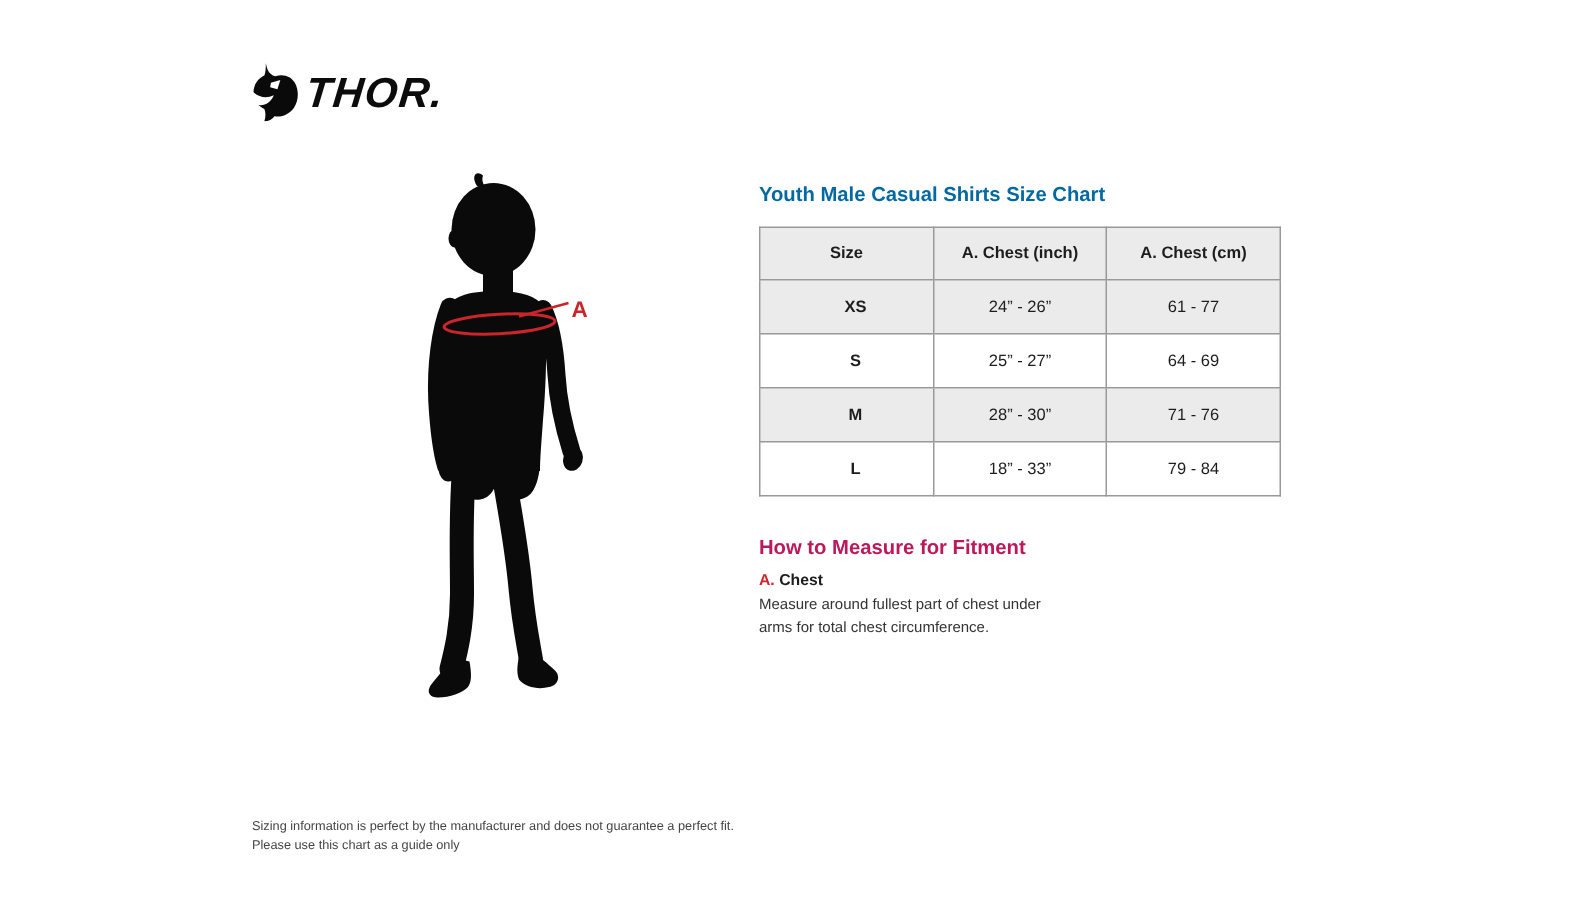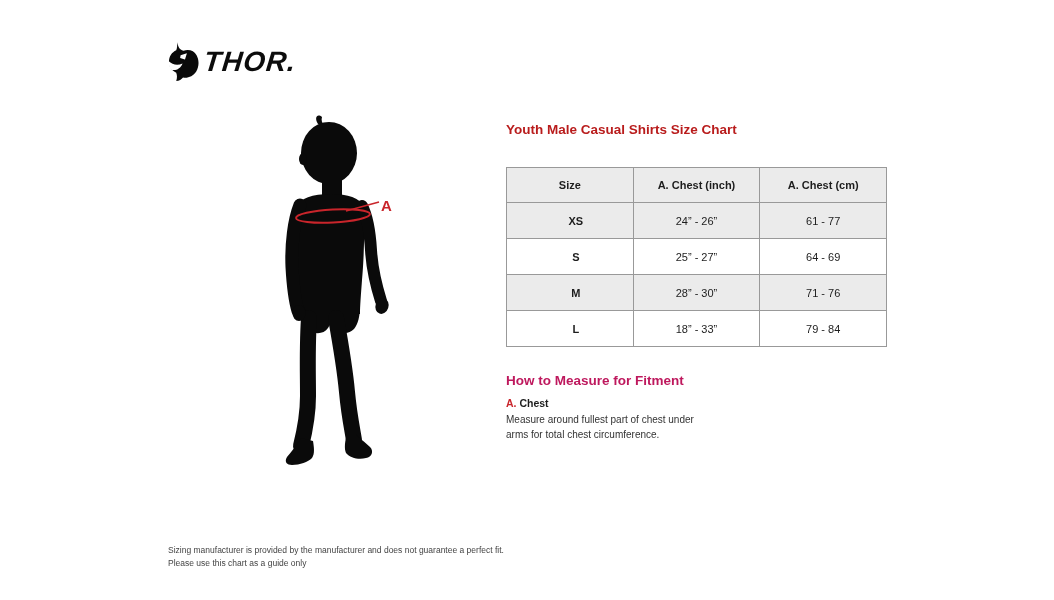--- a/index.html
+++ b/index.html
@@ -15,22 +15,22 @@
     color:#0c0c0c;transform:skewX(-6deg);line-height:1;
   }
   
   .figure{position:absolute;left:270px;top:110px;width:190px;height:360px;}
   .ink{fill:#0a0a0a;}
   .ink-stroke{stroke:#0a0a0a;fill:none;stroke-linecap:round;}
   .red-stroke{stroke:var(--accent);fill:none;}
   .red-fill{fill:var(--accent);font-weight:bold;font-family:"Liberation Sans",sans-serif;}
   
   .right{position:absolute;left:506px;top:122px;width:354px;}
-  .chart-title{font-size:13.5px;font-weight:bold;color:#b91c1c;margin:0 0 30px 0;}
-  table.size-table{border-collapse:collapse;width:381px;table-layout:fixed;}
+  .chart-title{font-size:13.5px;font-weight:bold;color:#0369a1;margin:0 0 14px 0;}
+  table.size-table{border-collapse:collapse;width:348px;table-layout:fixed;}
   table.size-table th,table.size-table td{
     border:1px solid var(--table-border);text-align:center;vertical-align:middle;
     font-size:11px;color:#1d1d1d;padding:0;
   }
   table.size-table th{height:34px;font-weight:bold;background:var(--row-shade);}
   table.size-table td{height:35px;font-weight:normal;background:#ffffff;}
   table.size-table td.size-col{font-weight:bold;padding-left:12px;}
   table.size-table tbody tr:nth-child(odd) td{background:var(--row-shade);}
   .fitment-title{font-size:13.5px;font-weight:bold;color:#be185d;margin:26px 0 9px 0;}
   .measure-name{font-size:10.5px;font-weight:bold;color:#1d1d1d;}
@@ -116,17 +116,17 @@
     <div>
       <div class="measure-name">
         <span class="key">A.</span>
         <span>Chest</span>
       </div>
       <p class="measure-desc">Measure around fullest part of chest under arms for total chest circumference.</p>
     </div>
   </section>
 
   <footer class="disclaimer">
-    <div>Sizing manufacturer is provided by the manufacturer and does not guarantee a perfect fit.</div>
+    <div>Sizing information is perfect by the manufacturer and does not guarantee a perfect fit.</div>
     <div>Please use this chart as a guide only</div>
   </footer>
 
 </div>
 
 </body></html>

